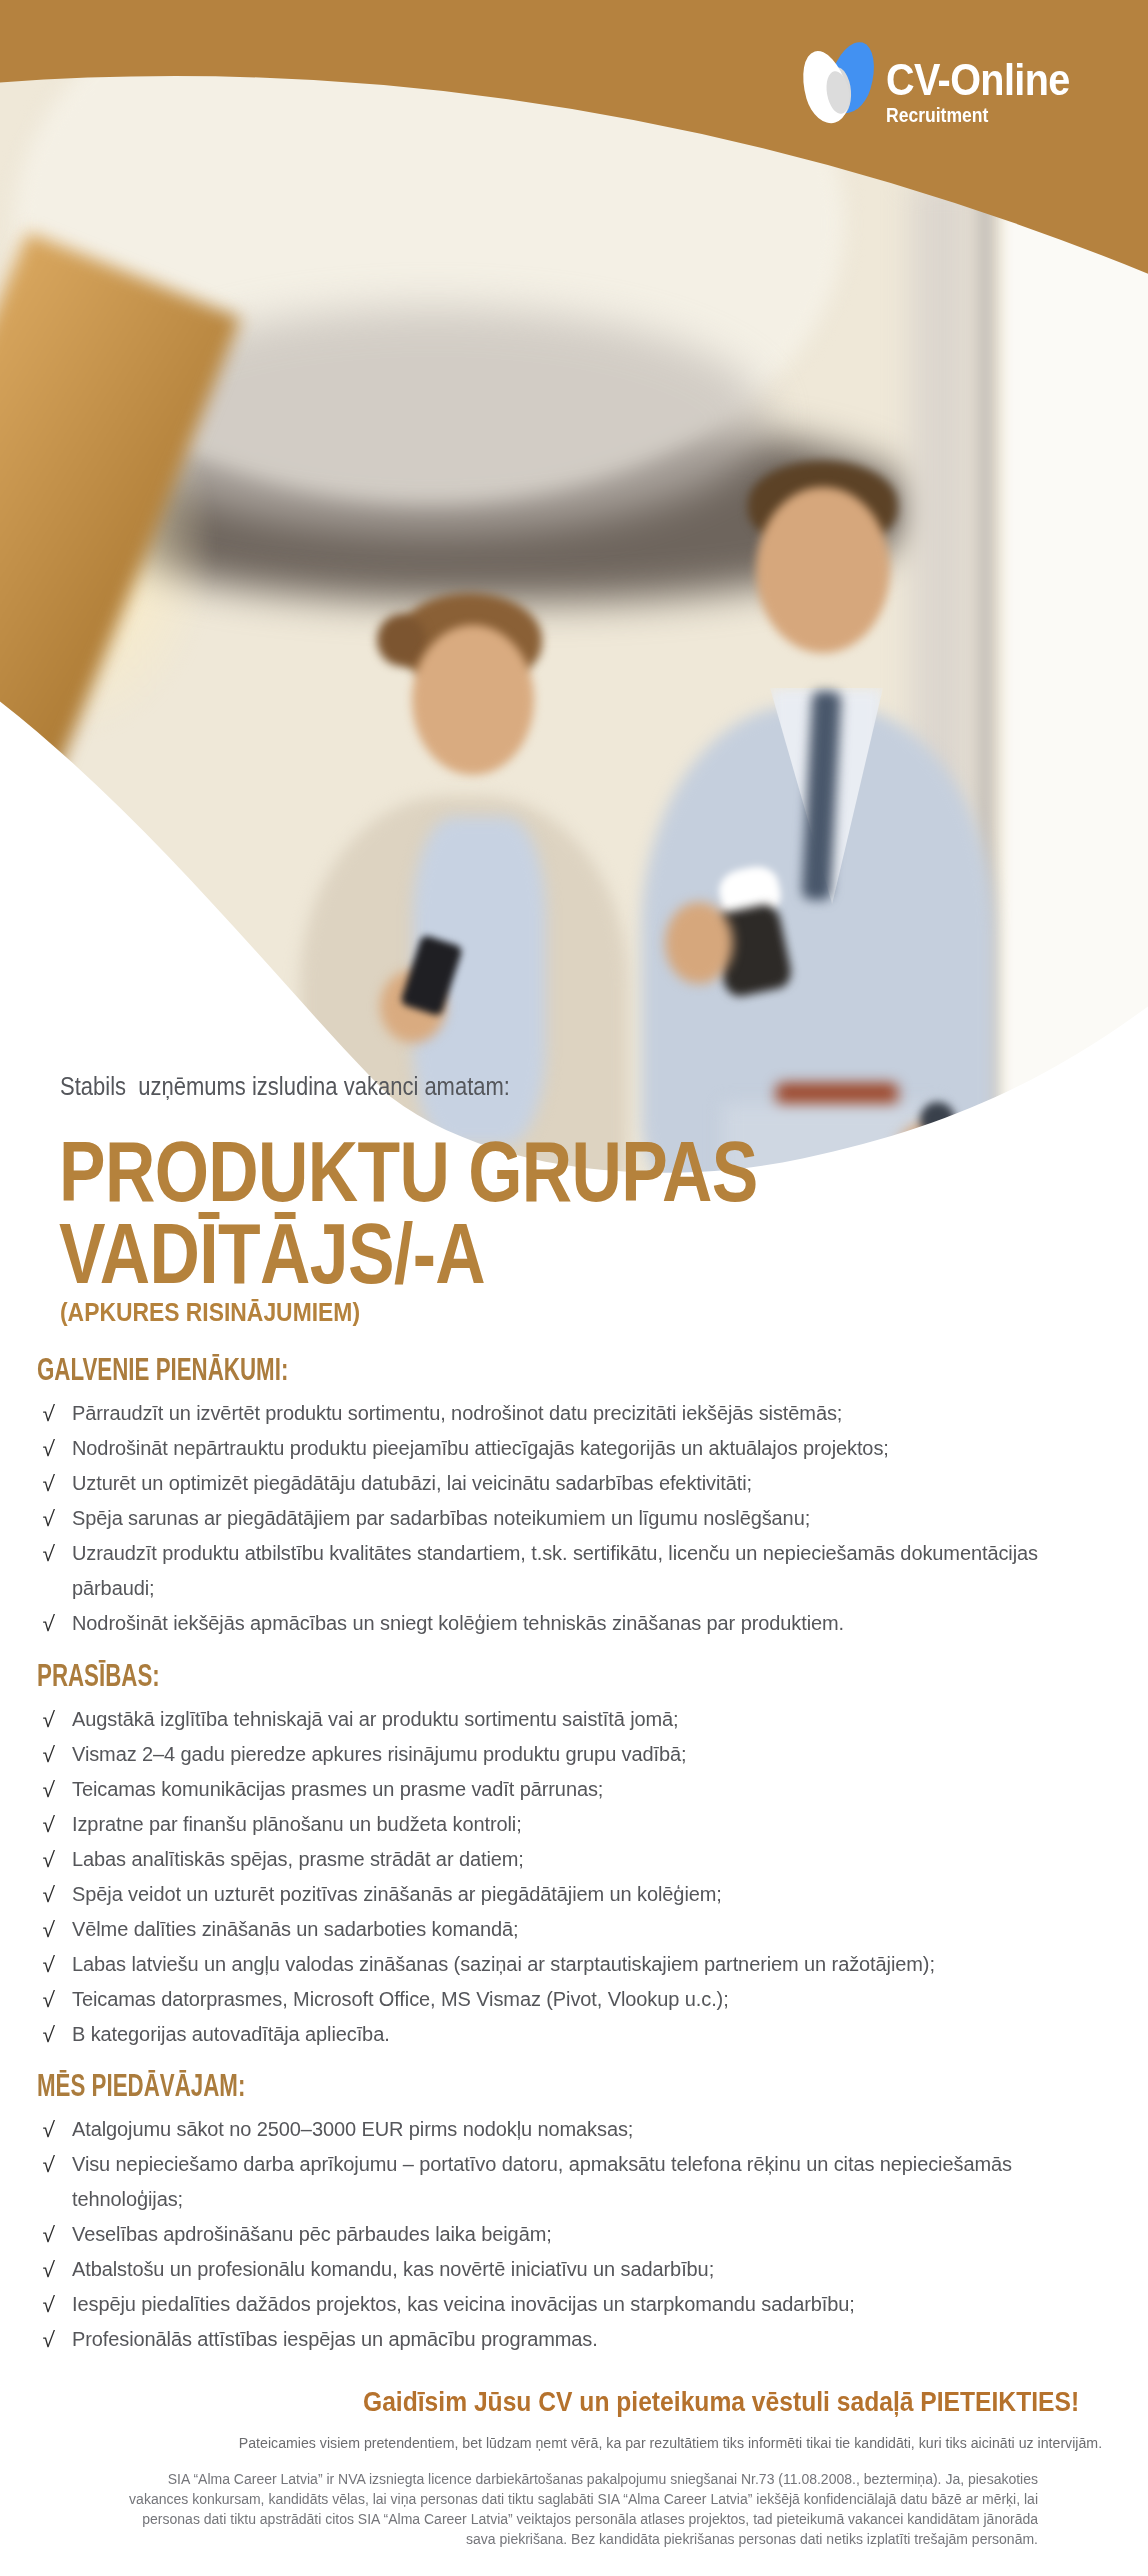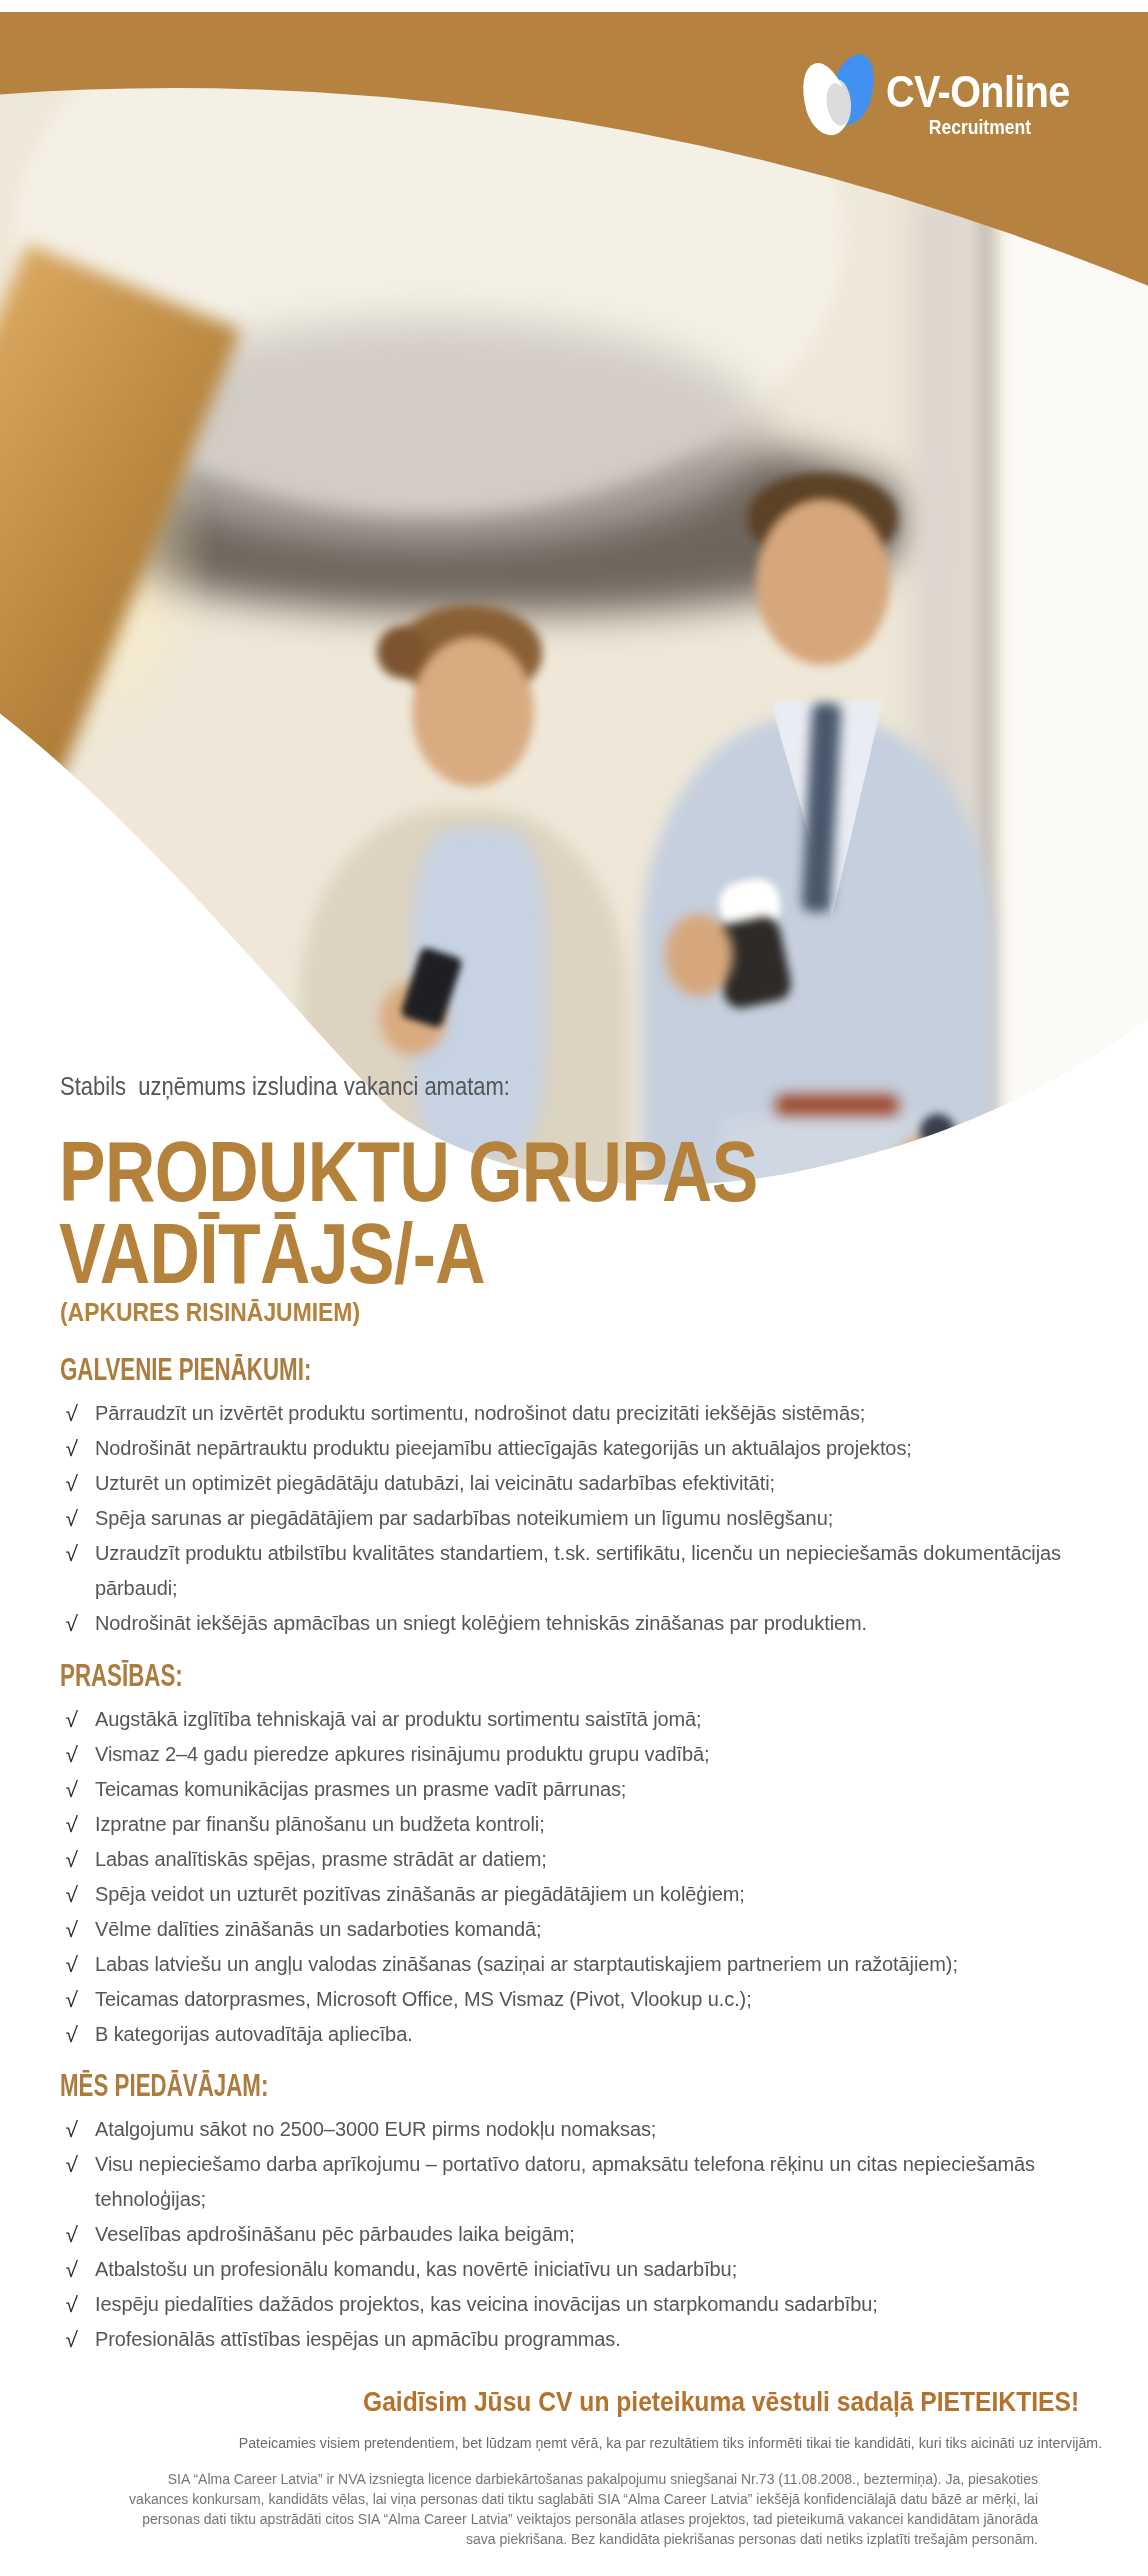--- a/index.html
+++ b/index.html
@@ -2,21 +2,21 @@
 <html style="font-size:11.2px"><head>
 <meta charset="utf-8">
 <style>
   html,body { margin:0; padding:0; background:#ffffff; }
   .page {
     position:relative; width:1148px; height:2576px; overflow:hidden;
     background:#ffffff; font-family:"Liberation Sans", sans-serif;
   }
 
   
-  .hero { position:absolute; top:12px; left:0; width:1148px; height:1190px;text-align:center; }
+  .hero { position:absolute; top:0; left:0; width:1148px; height:1190px; }
   .photo { position:absolute; inset:0; background:#efe8d8; overflow:hidden; }
   .photo div { position:absolute; }
   .ph-ceiling { left:77px; top:419px; width:838px; height:182px; background:#6e655d; border-radius:45%; filter:blur(19.5px); }
   .ph-lamp { left:14px; top:-56px; width:831px; height:558px; background:#f4f0e5; border-radius:50%; filter:blur(9.8px); }
   .ph-lampsh { left:98px; top:307px; width:670px; height:223px; background:#c4beb8; border-radius:50%; filter:blur(21px); opacity:.7; }
   .ph-glow { left:-63px; top:349px; width:279px; height:391px; background:radial-gradient(ellipse at center,#ffeec0 0%,rgba(255,238,192,0) 70%); filter:blur(5.6px); }
   .ph-beam { left:-105px; top:251px; width:230px; height:663px; background:linear-gradient(100deg,#d9a75f,#a97731); transform:rotate(22deg); filter:blur(8.4px); }
   .ph-shadowcol { left:911px; top:182px; width:63px; height:1005px; background:#dcd6ce; filter:blur(14px); }
   .ph-doorline { left:976px; top:28px; width:18px; height:1159px; background:#c6c1ba; filter:blur(7px); }
   .ph-door { left:1004px; top:21px; width:161px; height:1173px; background:#fbfaf6; filter:blur(5.6px); }
@@ -55,21 +55,21 @@
   .logo-text { margin-left:9.8px; color:#ffffff; }
   .logo-brand { font-size:45px; line-height:45px; font-weight:bold; letter-spacing:-0.7px; transform:scaleX(.88); transform-origin:left top; margin-top:17px; }
   .logo-tagline { font-size:19.5px; line-height:19.5px; font-weight:bold; transform:scaleX(.9); transform-origin:left top; margin-top:4.2px; }
 
   
   .content { position:absolute; top:1072px; left:0; width:1148px; }
   .intro { margin-left:60px; font-size:25px; line-height:28px; color:#54565b; transform:scaleX(.88); transform-origin:left; white-space:pre-wrap; }
   .title { margin:31px 0 0 59px; font-size:85px; line-height:82px; font-weight:bold; color:#b5823c; letter-spacing:-0.7px; transform:scaleX(.82); transform-origin:left top; white-space:nowrap; }
   .subtitle { margin:2.8px 0 0 60px; font-size:26px; line-height:29px; font-weight:bold; color:#b5823c; transform:scaleX(.88); transform-origin:left; }
 
-  .sections { margin-left:60px; width:1026px; }
+  .sections { margin-left:37px; width:1026px; }
   .job-section { margin-top:17.5px; }
   .job-section.first { margin-top:26.5px; }
   .sec-h { margin:0; font-size:31px; line-height:34px; font-weight:bold; color:#ab7c3d; transform:scaleX(.72); transform-origin:left; white-space:nowrap; }
   .bullets { list-style:none; margin:9px 0 0 0; padding:0; }
   .bullet { display:flex; align-items:flex-start; font-size:20px; line-height:35px; color:#55565a; letter-spacing:-0.1px; }
   .check { flex:0 0 35px; width:35px; padding-left:5.6px; box-sizing:border-box; font-size:21.6px; color:#2e2e2e; transform:skewX(-4deg); }
   .btext { flex:1 1 auto; }
 
   .footer { text-align:right; }
   .cta { margin-top:29px; font-size:28px; line-height:31px; font-weight:bold; color:#b5722d; transform:scaleX(.88); }

